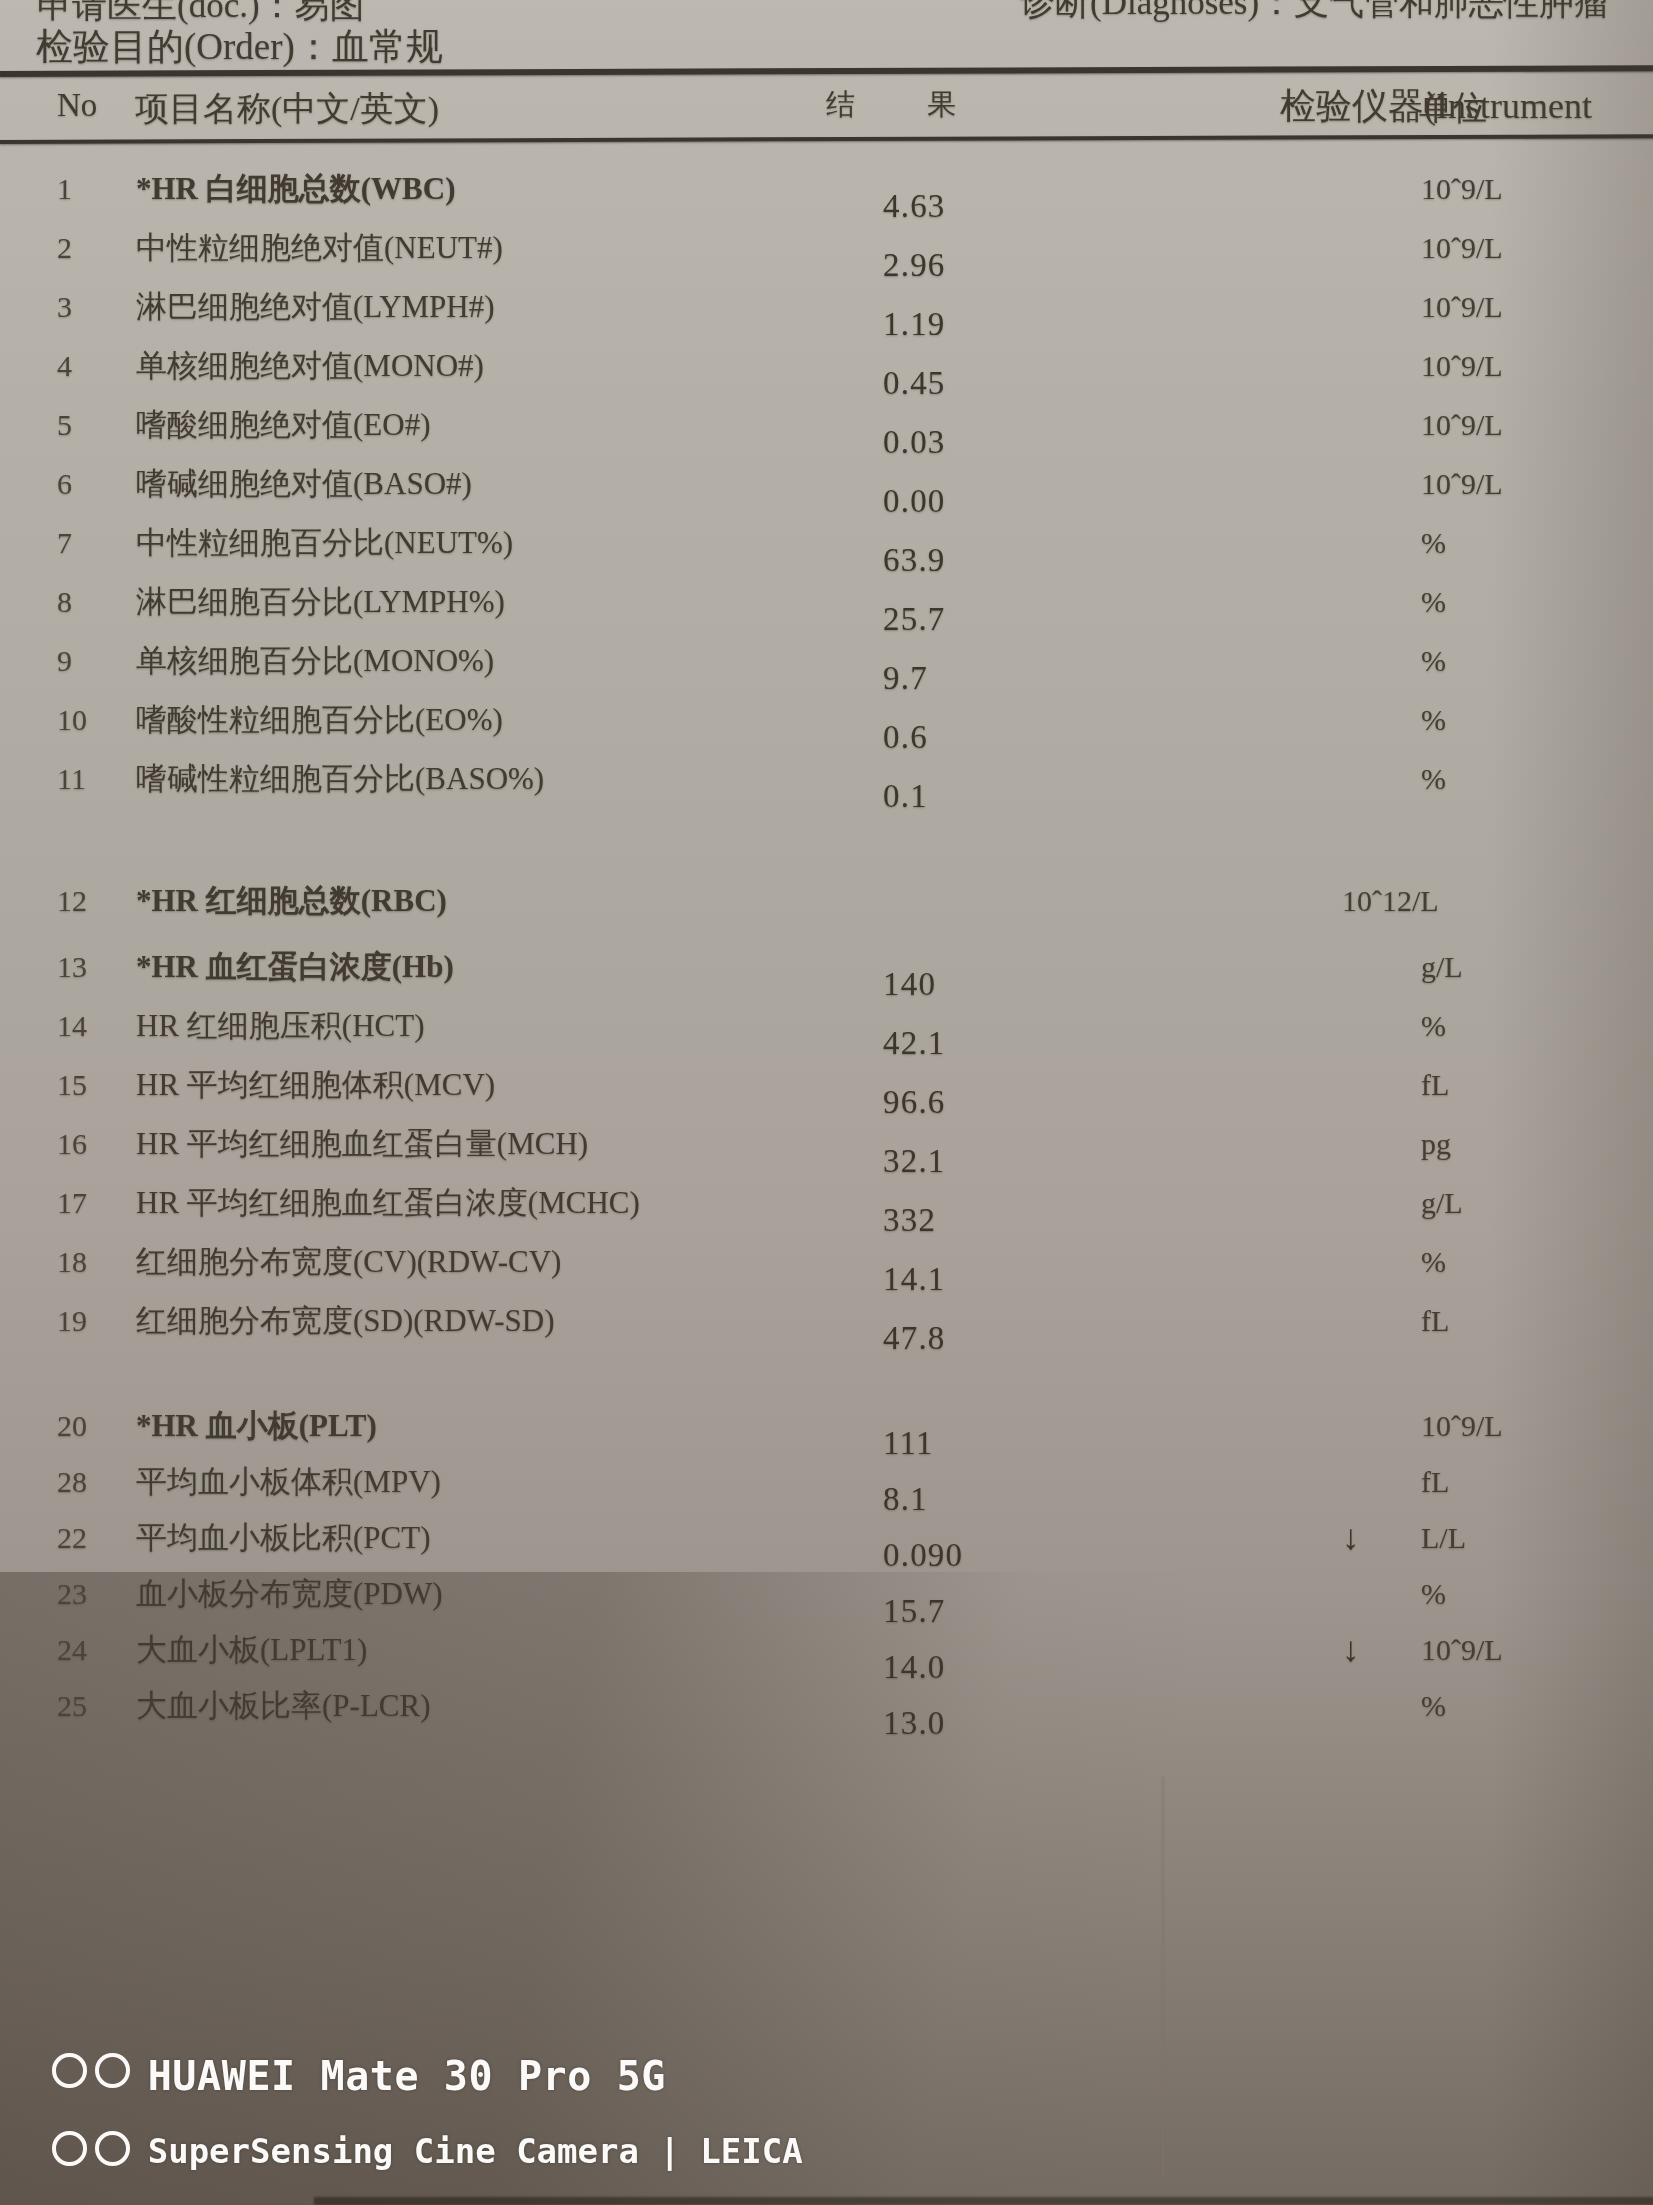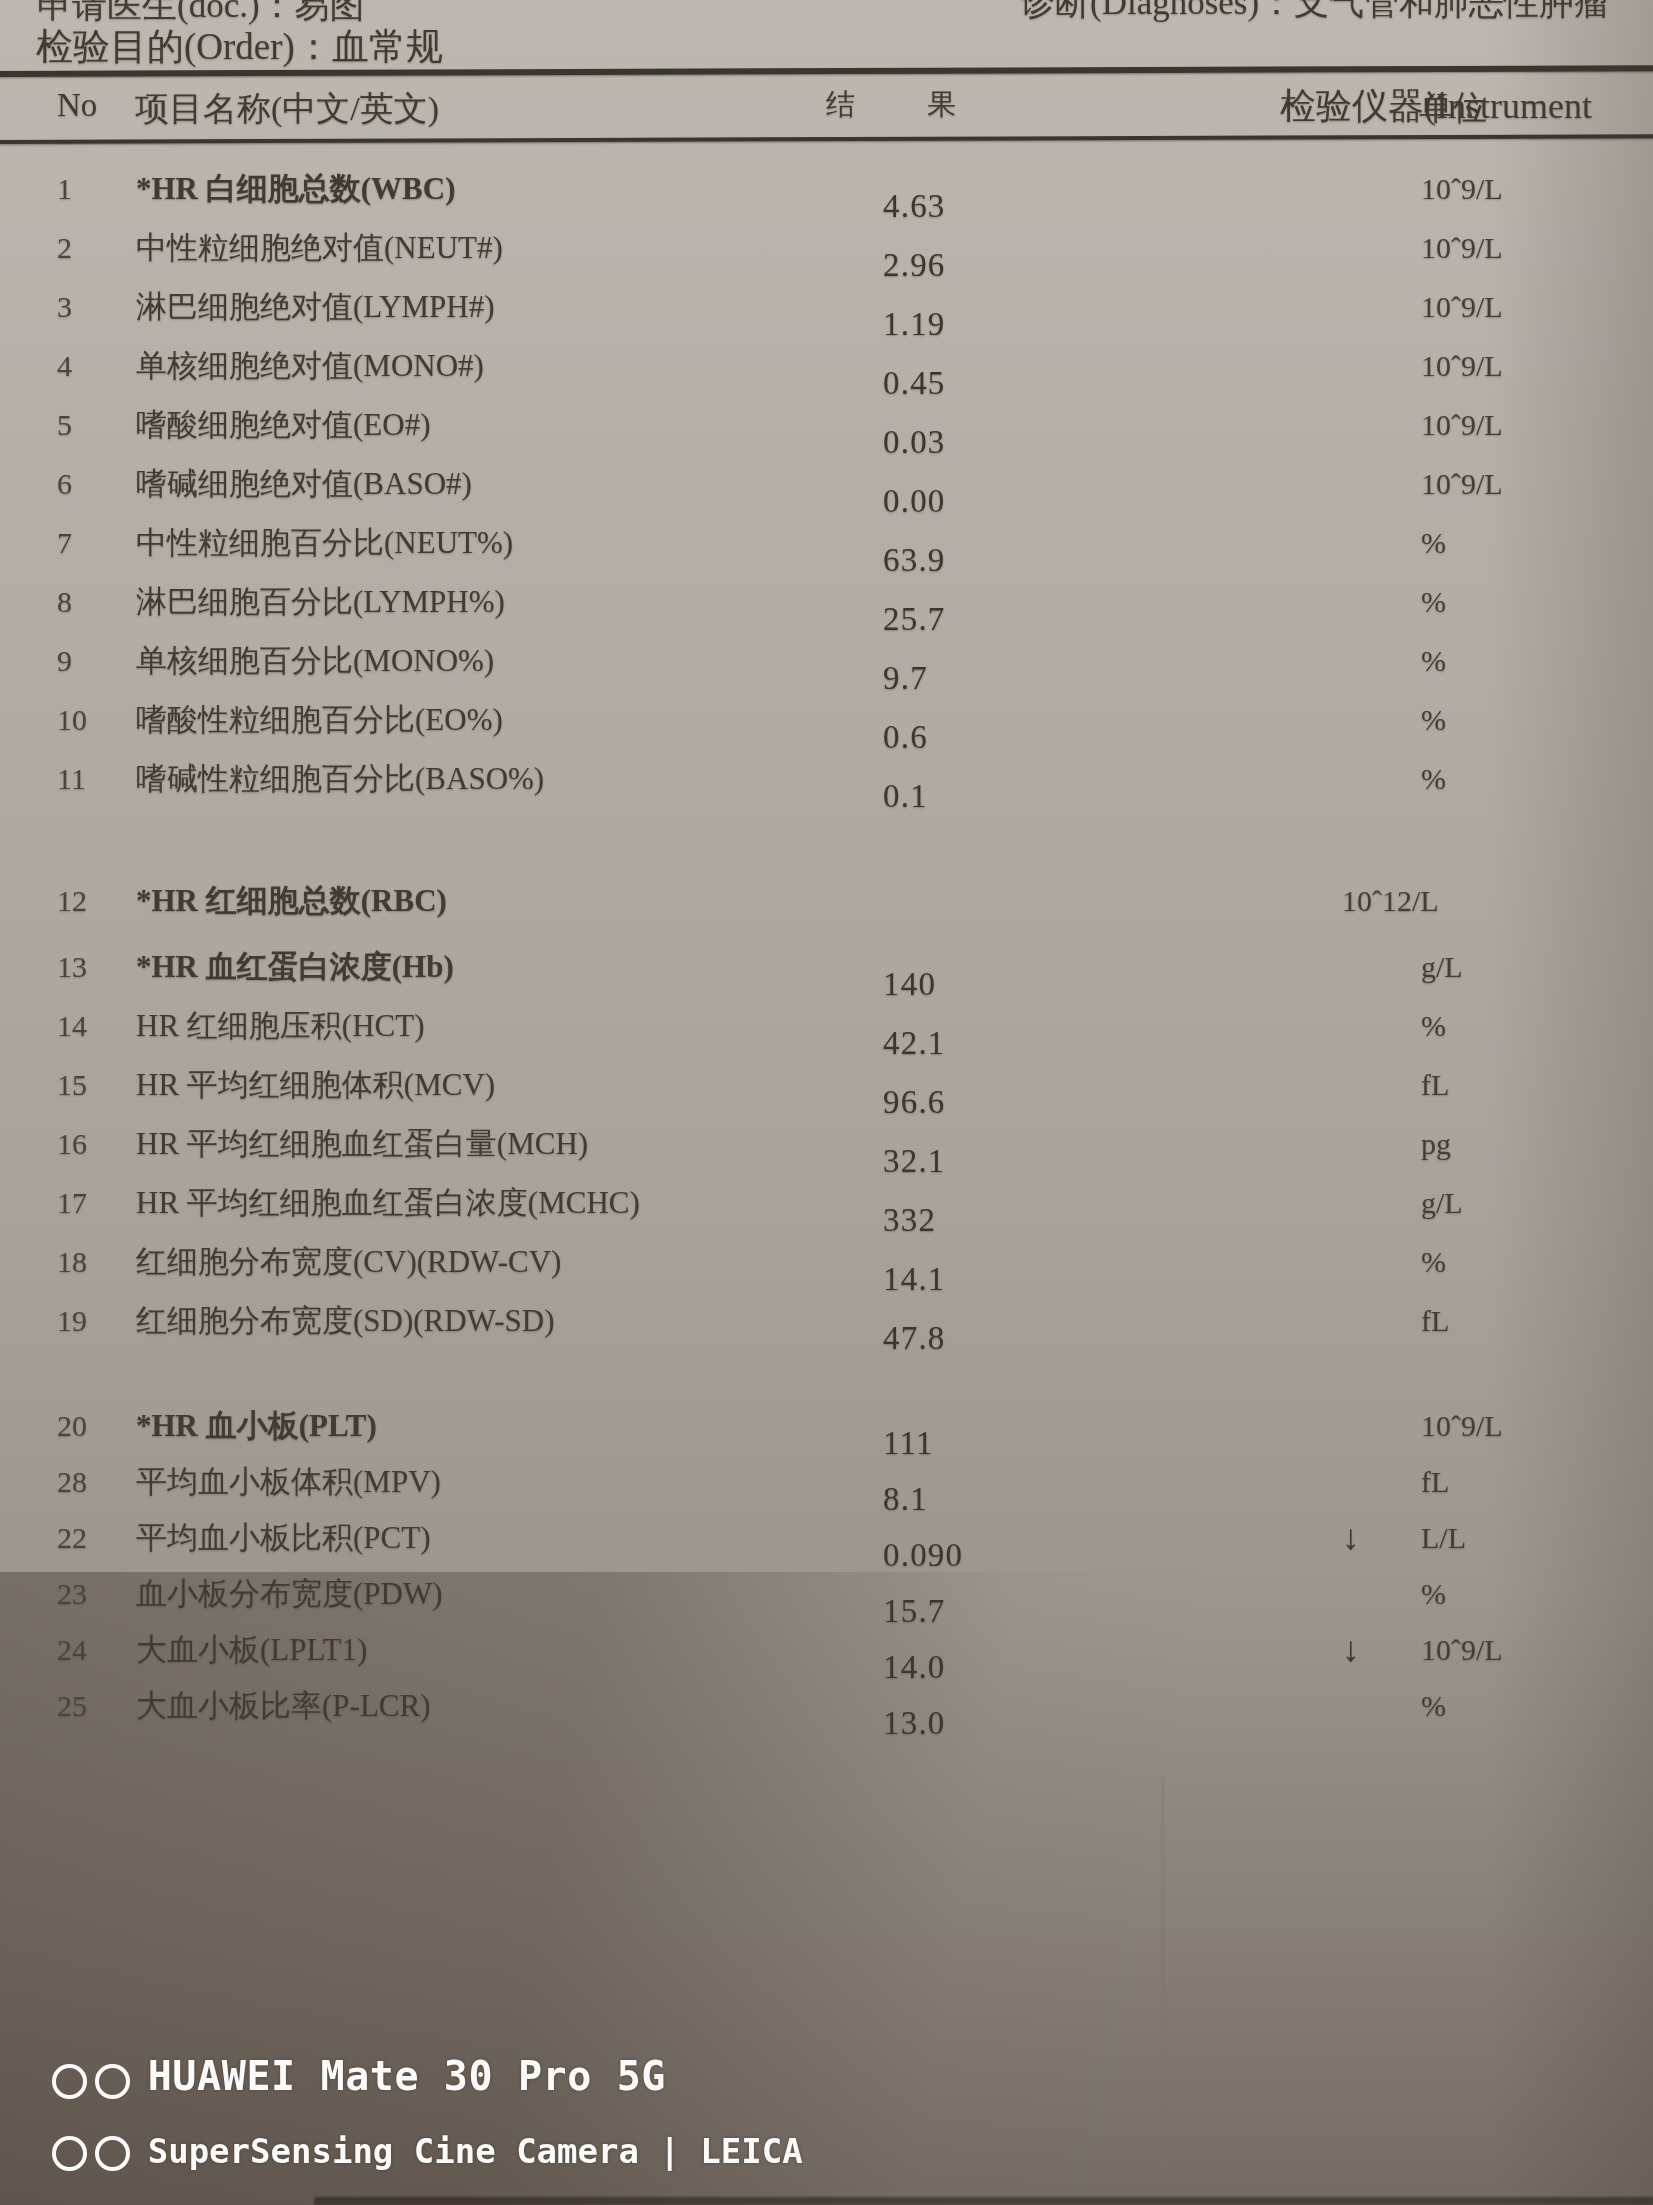--- a/index.html
+++ b/index.html
@@ -53,21 +53,21 @@
   .c-name{font-size:31px;white-space:nowrap;color:#423b31;text-shadow:0 0.6px 1.8px rgba(70,60,50,0.38);}
   .c-result{font-size:33px;letter-spacing:1.2px;color:#3d362d;text-shadow:0 0.6px 1.8px rgba(70,60,50,0.38);margin-top:36px;}
   .c-flag{font-size:35px;color:#3d362d;text-shadow:0 0.6px 1.2px rgba(70,60,50,0.4);}
   .c-unit{font-size:30px;white-space:nowrap;color:#453e34;text-shadow:0 0.6px 1.8px rgba(70,60,50,0.38);}
   .row.em .c-name{font-weight:bold;}
 
   
   .watermark{position:absolute;left:52px;top:2053px;color:#fbfaf8;
     font-family:"DejaVu Sans Mono","Liberation Mono",monospace;font-weight:bold;
     text-shadow:0 0 3.6px rgba(0,0,0,0.28);}
-  .wm-line{display:flex;align-items:flex-end;gap:18px;}
+  .wm-line{display:flex;align-items:flex-start;gap:18px;}
   .wm-line-1{font-size:40px;margin-bottom:11px;letter-spacing:0.6px;}
   .wm-line-2{font-size:34px;margin-top:32px;}
   .lens-pair{display:flex;gap:8.5px;align-items:center;}
   .lens{width:26.6px;height:26.6px;border:4.8px solid #fbfaf8;border-radius:50%;}
 </style>
 </head>
 <body>
 
 <div class="shade-top"></div>
 <div class="shade-right"></div>

